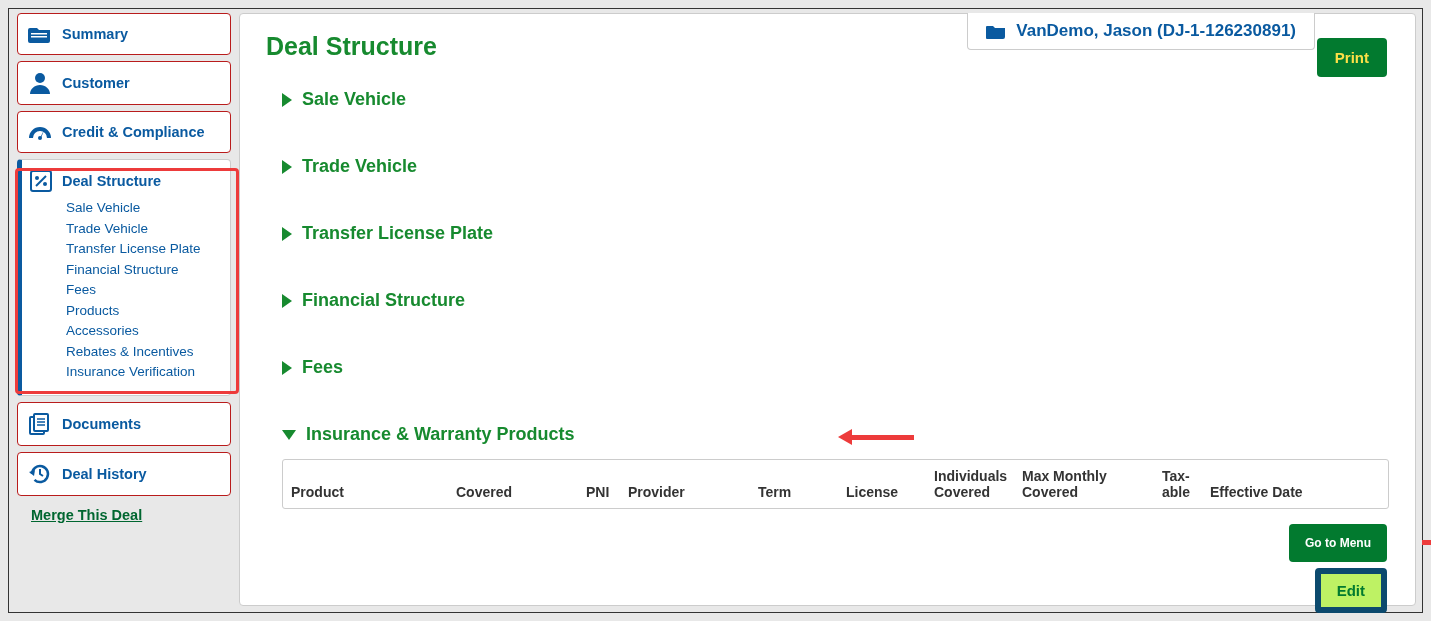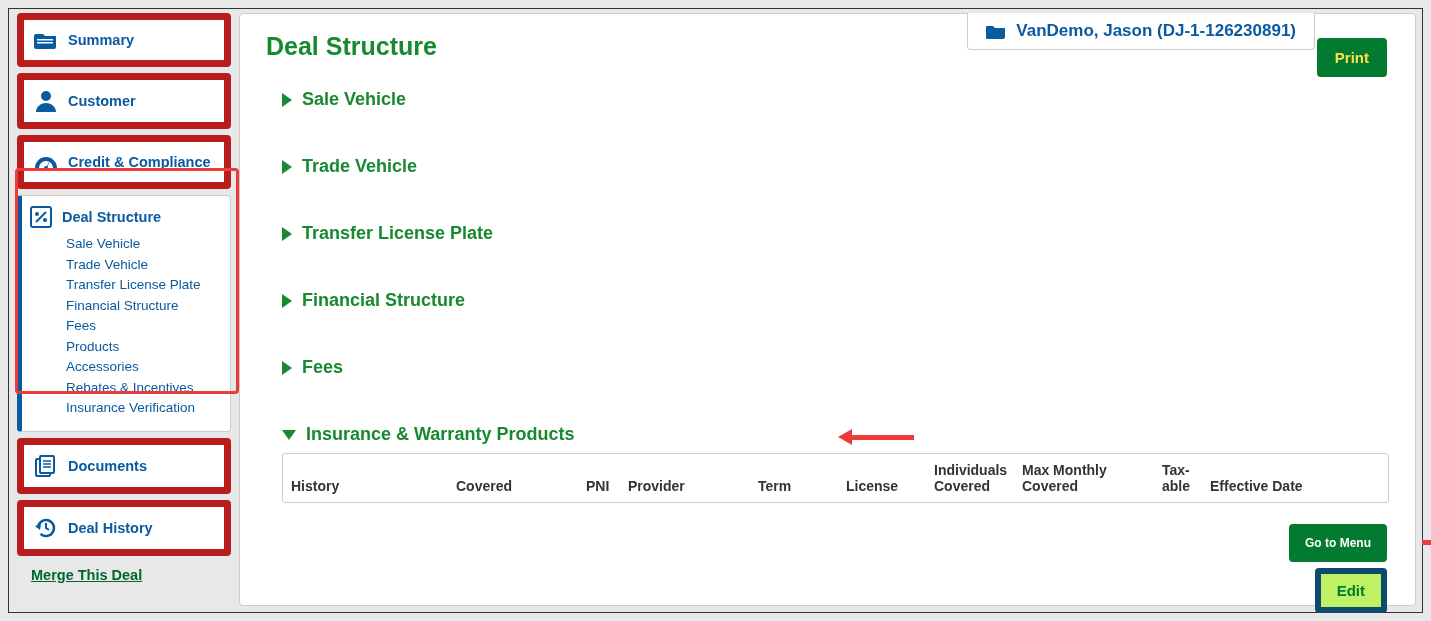--- a/index.html
+++ b/index.html
@@ -19,21 +19,21 @@
   border: 1px solid #333;
   position: relative;
 }
 .sidebar {
   width: 228px;
   padding: 4px 6px 0 8px;
   position: relative;
 }
 .nav-item {
   background: #fff;
-  border: 7px solid #b91c1c;
+  border: 1px solid #b91c1c;
   border-radius: 4px;
   margin-bottom: 6px;
   padding: 10px 10px;
   display: flex;
   align-items: center;
   gap: 10px;
   cursor: pointer;
   color: #0a5aa0;
   font-weight: 700;
   font-size: 14.5px;
@@ -107,21 +107,21 @@
 }
 .section {
   display: flex;
   align-items: center;
   gap: 10px;
   margin-bottom: 46px;
   padding-left: 16px;
   cursor: pointer;
 }
 .section-exp {
-  margin-bottom: 8px;
+  margin-bottom: 14px;
 }
 .section-title {
   color: #178a2f;
   font-weight: 700;
   font-size: 18px;
 }
 .caret-right {
   width: 0; height: 0;
   border-top: 7px solid transparent;
   border-bottom: 7px solid transparent;
@@ -341,21 +341,21 @@
       <span class="section-title">Fees</span>
     </div>
 
     <div class="section section-exp">
       <span class="caret-down"></span>
       <span class="section-title">Insurance &amp; Warranty Products</span>
     </div>
 
     <div class="tbl">
       <div class="tbl-head">
-        <div>History</div>
+        <div>Product</div>
         <div>Covered</div>
         <div>PNI</div>
         <div>Provider</div>
         <div>Term</div>
         <div>License</div>
         <div>Individuals Covered</div>
         <div>Max Monthly Covered</div>
         <div>Tax-able</div>
         <div>Effective Date</div>
       </div>

